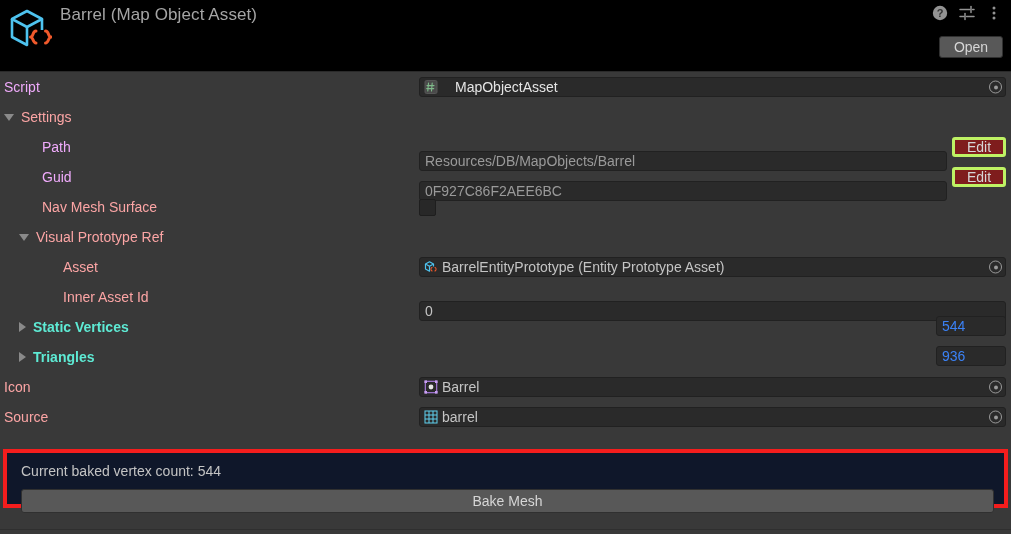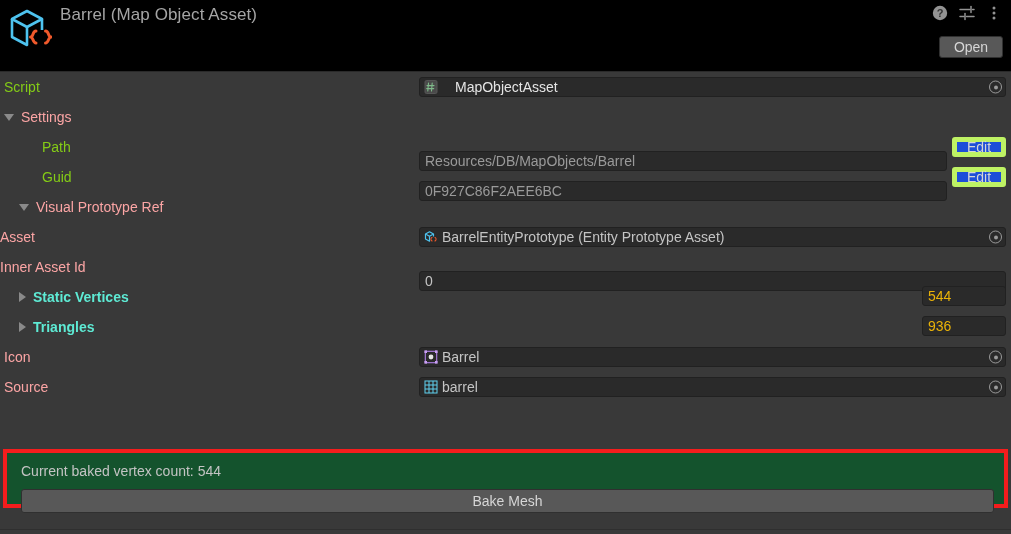--- a/index.html
+++ b/index.html
@@ -83,27 +83,27 @@
     height: 30px;
     display: flex;
     align-items: center;
   }
   .label {
     font-size: 14px;
     color: #fca5a5;
     white-space: nowrap;
     line-height: 30px;
   }
-  .label.dim { color: #84cc16; }
+  .label.dim { color: #f0abfc; }
   .label.bold { font-weight: bold; color: #5eead4; }
 
   .ind0 { padding-left: 4px; }
   .ind1 { padding-left: 19px; }
   .ind2 { padding-left: 42px; }
-  .ind3 { }
+  .ind3 { padding-left: 63px; }
 
   .foldout {
     position: relative;
     display: inline-flex;
     align-items: center;
     height: 30px;
   }
   .arrow {
     width: 0; height: 0;
     margin-right: 7px;
@@ -192,22 +192,22 @@
     overflow: hidden;
     min-width: 0;
     margin-top: 28px;
   }
   .textfield.bright { color: #c4c4c4; }
 
   .edit-button {
     flex: 0 0 auto;
     width: 54px;
     height: 20px;
-    background: #1d4ed8;
-    border: 5px solid #bef264;
+    background: #7f1d1d;
+    border: 3px solid #bef264;
     border-radius: 3px;
     color: #d6d6d6;
     font-size: 14px;
     display: flex;
     align-items: center;
     justify-content: center;
     box-sizing: border-box;
   }
 
   .checkbox {
@@ -217,31 +217,31 @@
     border: 1px solid #1e1e1e;
     border-radius: 2px;
     box-sizing: border-box;
     flex: 0 0 auto;
   }
 
   .numfield {
     position: absolute;
     right: 5px;
     top: 4px;
-    width: 84px;
+    width: 70px;
     height: 20px;
     background: #2a2a2a;
     border: 1px solid #212121;
     border-radius: 3px;
     box-sizing: border-box;
     display: flex;
     align-items: center;
     padding-left: 5px;
     font-size: 14px;
-    color: #eab308;
+    color: #3b82f6;
   }
 
   
   .mini-icon {
     flex: 0 0 auto;
     width: 15px;
     height: 15px;
     margin-right: 2px;
     display: flex;
     align-items: center;
@@ -250,21 +250,21 @@
 
   
   .bake-wrap {
     position: absolute;
     left: 3px;
     top: 449px;
     width: 1005px;
     height: 59px;
     border: 4px solid #f41d1d;
     box-sizing: border-box;
-    background: #14532d;
+    background: #0f172a;
   }
   .bake-label {
     position: absolute;
     left: 14px;
     top: 10px;
     font-size: 14px;
     color: #c4c4c4;
     white-space: nowrap;
   }
   .bake-button {
@@ -386,20 +386,26 @@
   </div>
 
   <div class="row">
     <div class="label dim ind2">Guid</div>
     <div class="field-area">
       <div class="textfield">0F927C86F2AEE6BC</div>
       <div class="edit-button">Edit</div>
     </div>
   </div>
 
+  <div class="row">
+    <div class="label ind2">Nav Mesh Surface</div>
+    <div class="field-area">
+      <div class="checkbox"></div>
+    </div>
+  </div>
 
   <div class="row">
     <div class="label ind1 foldout">
       <span class="arrow down"></span>
       <span>Visual Prototype Ref</span>
     </div>
   </div>
 
   <div class="row">
     <div class="label ind3">Asset</div>

